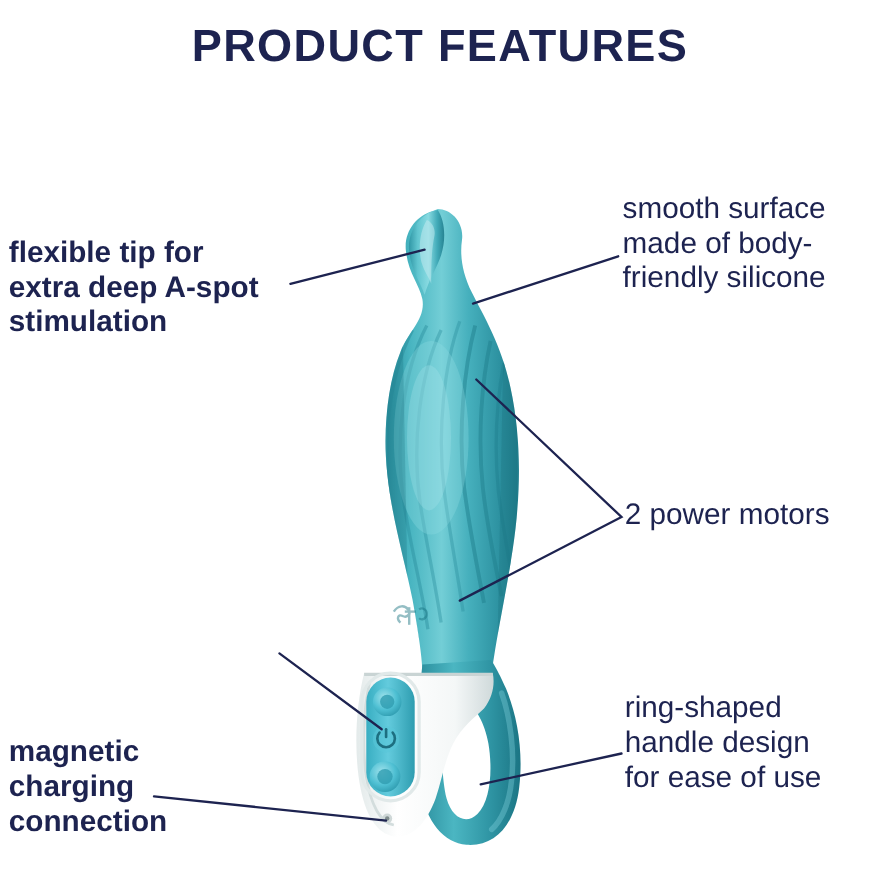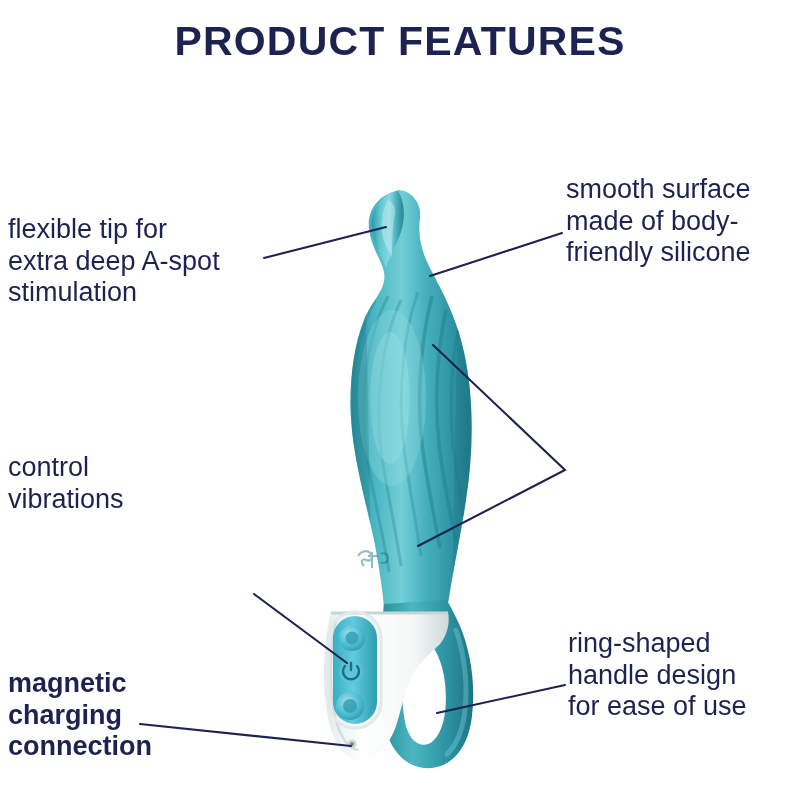--- a/index.html
+++ b/index.html
@@ -26,21 +26,21 @@
     position:absolute;
     color:#1d2350;
     font-size:27px;
     line-height:1.17;
     font-weight:500;
     white-space:pre-line;
   }
   .label.right{text-align:left;}
 
   
-  #lbl-flexible   {left:8px;  top:214px; width:280px;}
+  #lbl-flexible   {left:8px;  top:214px; width:280px;font-weight:bold;}
   #lbl-control    {left:8px;  top:452px; width:250px;}
   #lbl-magnetic   {left:8px;  top:668px; width:250px;font-weight:bold;}
   #lbl-smooth     {left:566px;top:174px; width:236px;}
   #lbl-motors     {left:568px;top:452px; width:232px;}
   #lbl-ring       {left:568px;top:628px; width:234px;}
 
   svg.overlay{position:absolute;left:0;top:0;width:800px;height:800px;}
   .leader{stroke:#1d2350;stroke-width:2.1;fill:none;stroke-linecap:round;}
 </style>
 </head>
@@ -208,29 +208,28 @@
       <path class="leader" d="M254,594 L347,663"></path>
       <path class="leader" d="M140,724 L351,746"></path>
       <path class="leader" d="M437,713 L565,685"></path>
     </g>
   </svg>
 
   <div class="label" id="lbl-flexible">flexible tip for
 extra deep A-spot
 stimulation</div>
 
-  <div class="label" id="lbl-control">control
-vibrations</div>
 
   <div class="label" id="lbl-magnetic">magnetic
 charging
 connection</div>
 
   <div class="label right" id="lbl-smooth">smooth surface
 made of body-
 friendly silicone</div>
 
+  <div class="label right" id="lbl-motors">2 power motors</div>
 
   <div class="label right" id="lbl-ring">ring-shaped
 handle design
 for ease of use</div>
 
 </div>
 
 </body></html>

